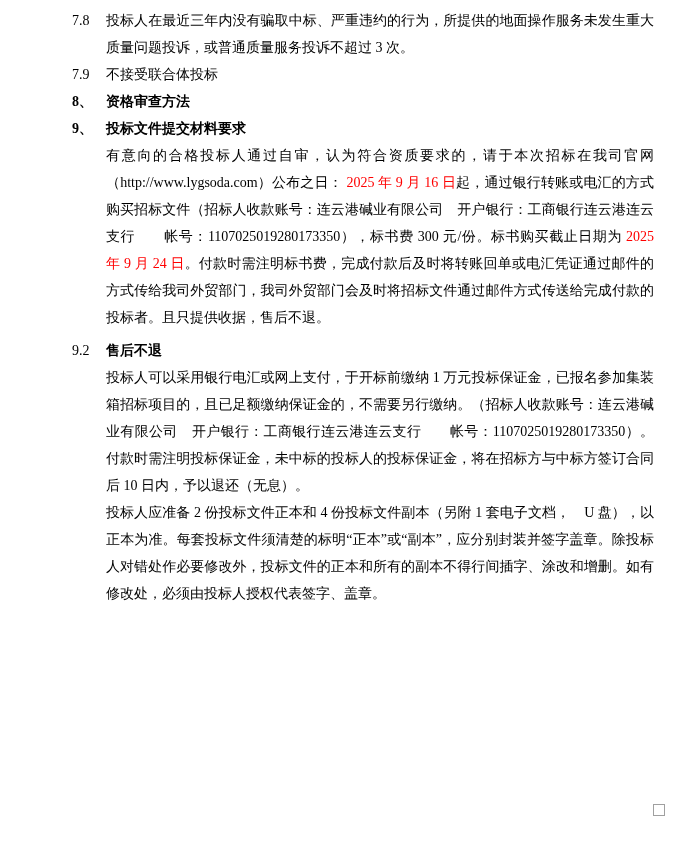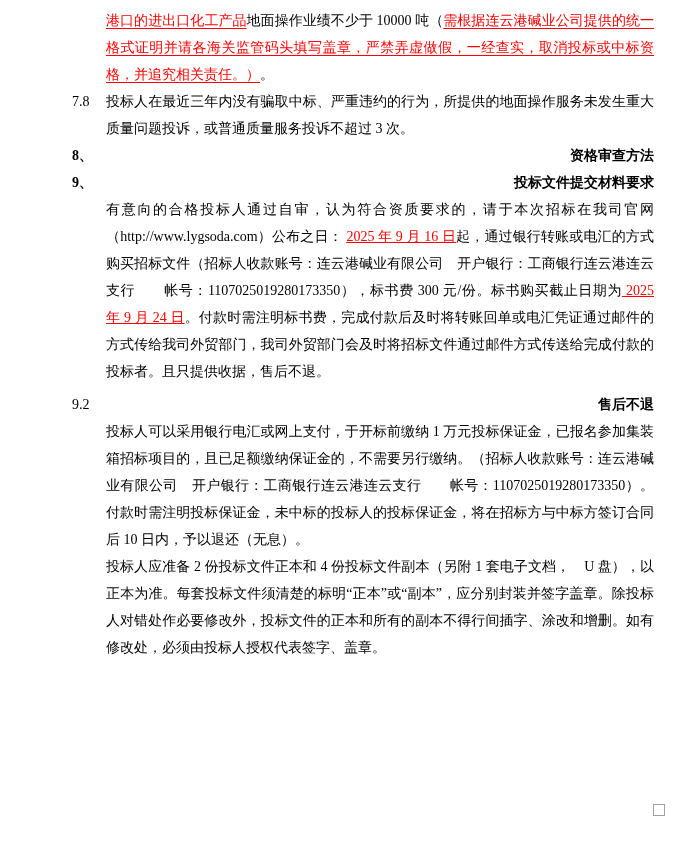--- a/index.html
+++ b/index.html
@@ -10,51 +10,54 @@
     font-size: 14px;
     color: #000000;
     position: relative;
     overflow: hidden;
   }
   .page { position: absolute; inset: 0; padding-top: 7px; box-sizing: border-box; }
   .content { margin: 0 30px 0 72px; }
   .row { line-height: 27px; margin: 0; }
   .clause { display: flex; }
   .num { flex: 0 0 34px; }
-  .text { flex: 1; margin: 0; text-align: right; }
+  .text { flex: 1; margin: 0; }
   p { margin: 0; }
   .cont { margin-left: 34px; }
   .justify { text-align: justify; }
   .bold { font-weight: bold; }
-  .r  { color: var(--accent-red, #ff0000); text-decoration: underline; }
+  .r  { color: var(--accent-red, #ff0000); }
   .ru { color: var(--accent-red, #ff0000); text-decoration: underline; text-decoration-color: var(--accent-red, #ff0000); text-underline-offset: 3px; }
   .gap { margin-top: 6px; }
   .anchor-box {
     position: absolute; right: 19px; bottom: 26px;
     width: 10px; height: 10px;
     border: 1px solid var(--box-border, #a0a0a0);
     background: #ffffff;
   }
 </style>
 </head>
 <body style="color: rgb(0, 0, 0);">
 
 <div class="page">
   <div class="content">
 
-    <p class="row cont justify"><span class="ru">港口的进出口化工产品</span><span>地面操作业绩不少于 10000 吨（</span><span class="ru">需根据连云港碱业公司提供的统一格式证明并请各海关监管码头填写盖章，严禁弄虚做假，一经查实，取消投标或中标资格，并追究相关责任。）</span><span>。</span></p>
 
 
 
 
     <div class="row clause">
       <span class="num">7.8</span>
       <p class="text justify">投标人在最近三年内没有骗取中标、严重违约的行为，所提供的地面操作服务未发生重大质量问题投诉，或普通质量服务投诉不超过 3 次。</p>
     </div>
 
+    <div class="row clause">
+      <span class="num">7.9</span>
+      <p class="text justify">不接受联合体投标</p>
+    </div>
 
     <div class="row clause">
       <span class="num bold">8、</span>
       <p class="text bold">资格审查方法</p>
     </div>
 
 
     <div class="row clause">
       <span class="num bold">9、</span>
       <p class="text bold">投标文件提交材料要求</p>

